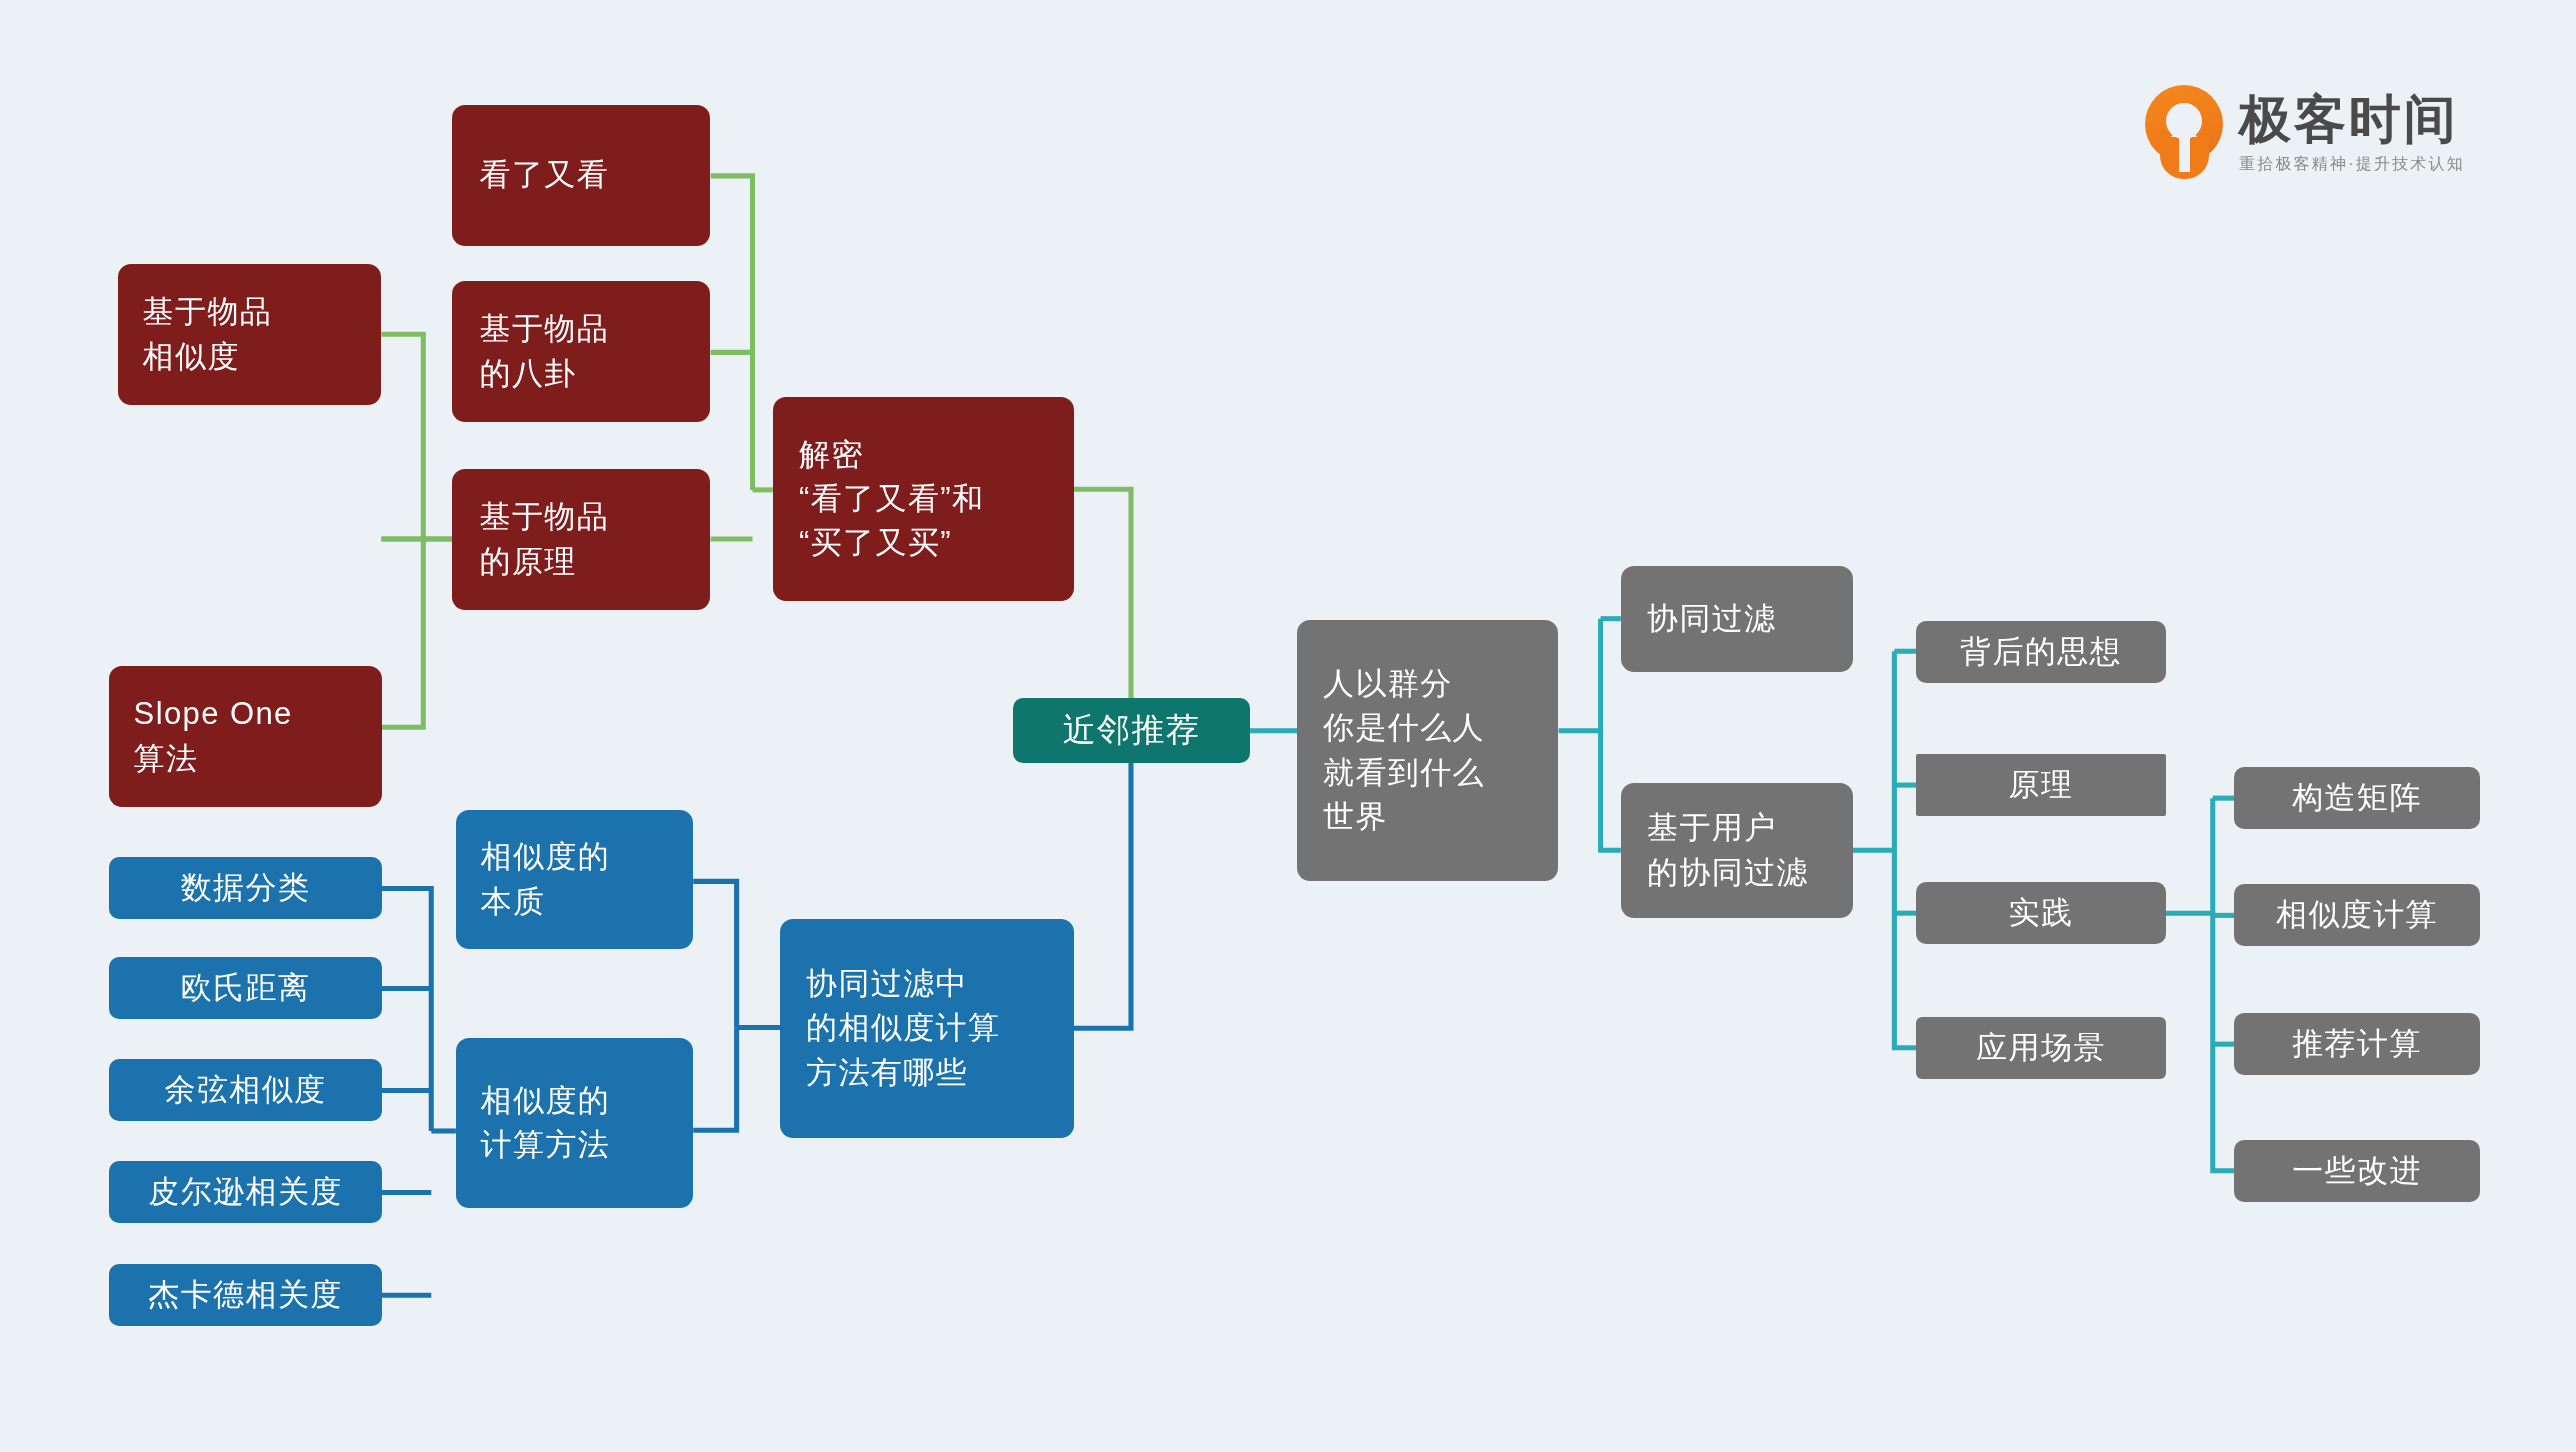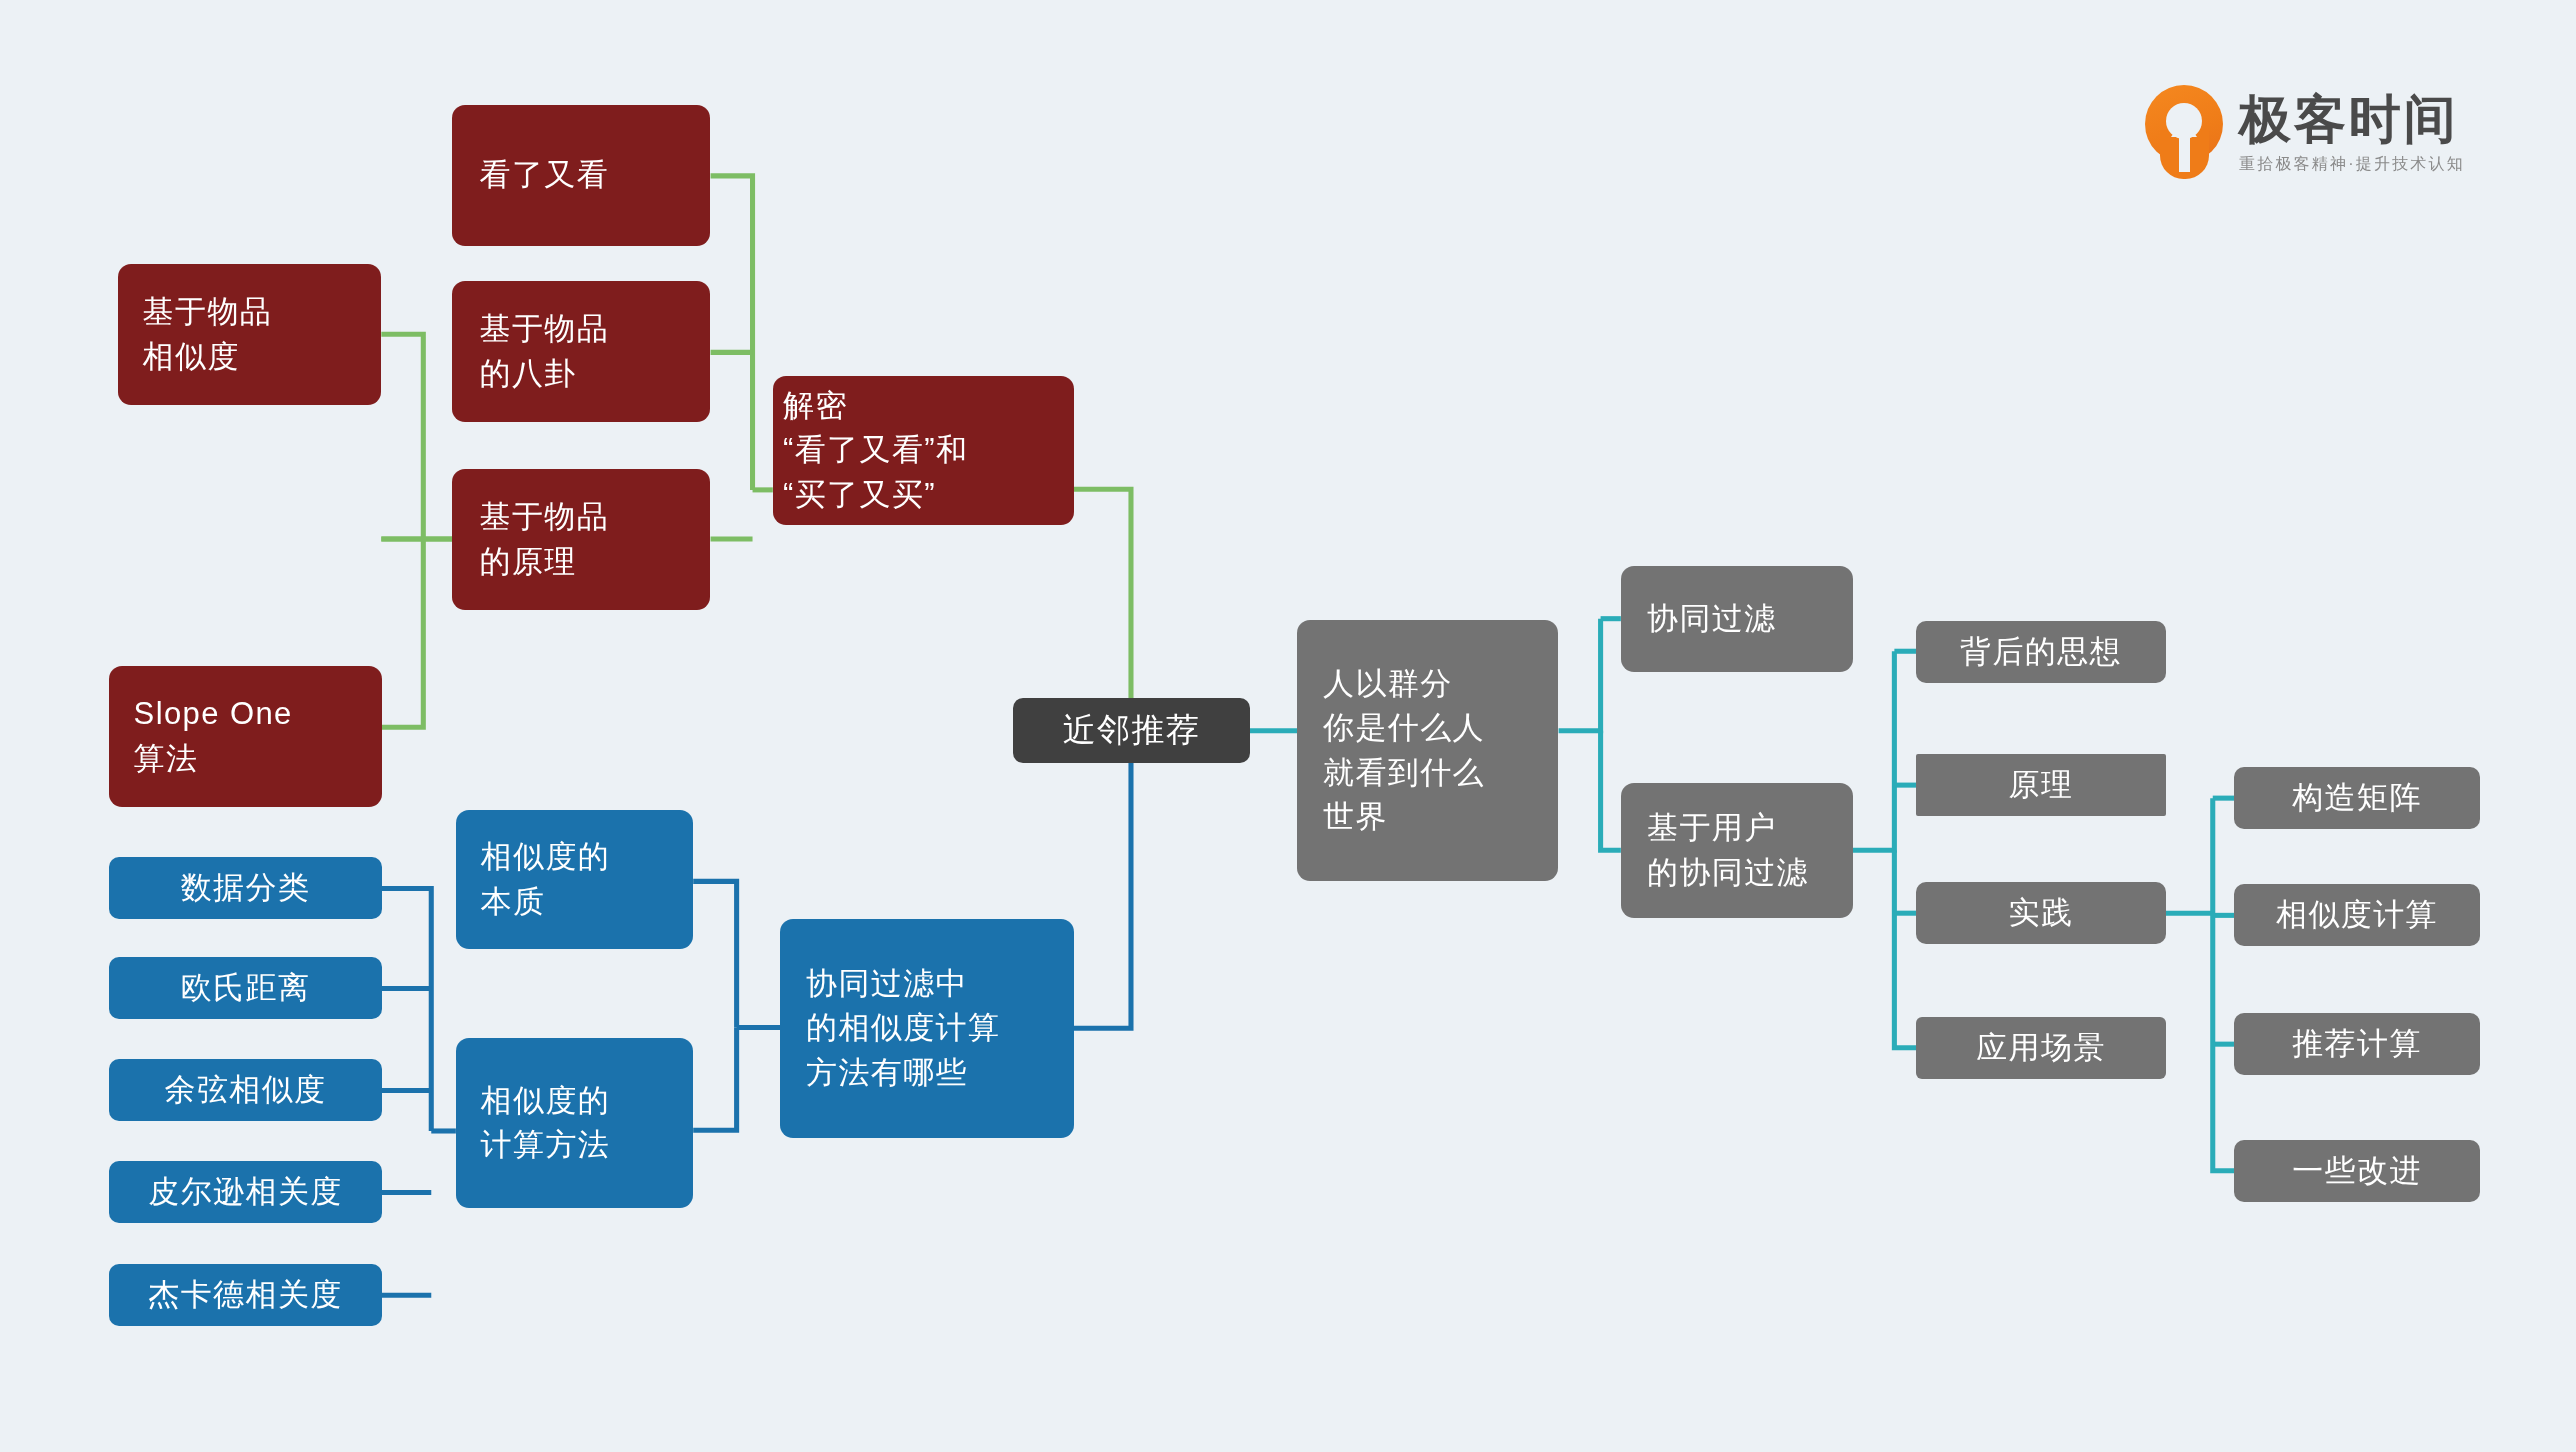--- a/index.html
+++ b/index.html
@@ -31,21 +31,21 @@
     white-space:pre-line;
     letter-spacing:1.4px;
     line-height:1.42;
     font-weight:400;
   }
   .node.center-txt{ justify-content:center; text-align:center; }
   .node.left-txt{ justify-content:flex-start; text-align:left; }
   .g{ background:#7f1d1d; }
   .t{ background:#737373; }
   .b{ background:#1b72ac; }
-  .o{ background:#404040; }
+  .o{ background:#0f766e; }
 
   
   #logo{
     position:absolute;
     display:flex;
     align-items:center;
   }
   #logo .mark{
     position:relative;
     width:78px; height:96px;
@@ -184,21 +184,21 @@
 算法</div>
 
   <div class="node g left-txt" style="left:452px;top:105px;width:258px;height:141px;font-size:31px;padding:0 27.5px;">看了又看</div>
 
   <div class="node g left-txt" style="left:452px;top:281px;width:258px;height:141px;font-size:31px;padding:0 27.5px;">基于物品
 的八卦</div>
 
   <div class="node g left-txt" style="left:452px;top:469px;width:258px;height:141px;font-size:31px;padding:0 27.5px;">基于物品
 的原理</div>
 
-  <div class="node g left-txt" style="left:773px;top:376px;width:301px;height:149px;font-size:31px;padding:0 10px;">解密
+  <div class="node g left-txt" style="left:773px;top:397px;width:301px;height:204px;font-size:31px;padding:0 26px;">解密
 “看了又看”和
 “买了又买”</div>
 
   <div class="node o center-txt" style="left:1013px;top:698px;width:237px;height:65px;font-size:33px;border-radius:10px;">近邻推荐</div>
 
   <div class="node t left-txt" style="left:1297px;top:620px;width:261px;height:261px;font-size:31px;padding:0 26px;">人以群分
 你是什么人
 就看到什么
 世界</div>
 

